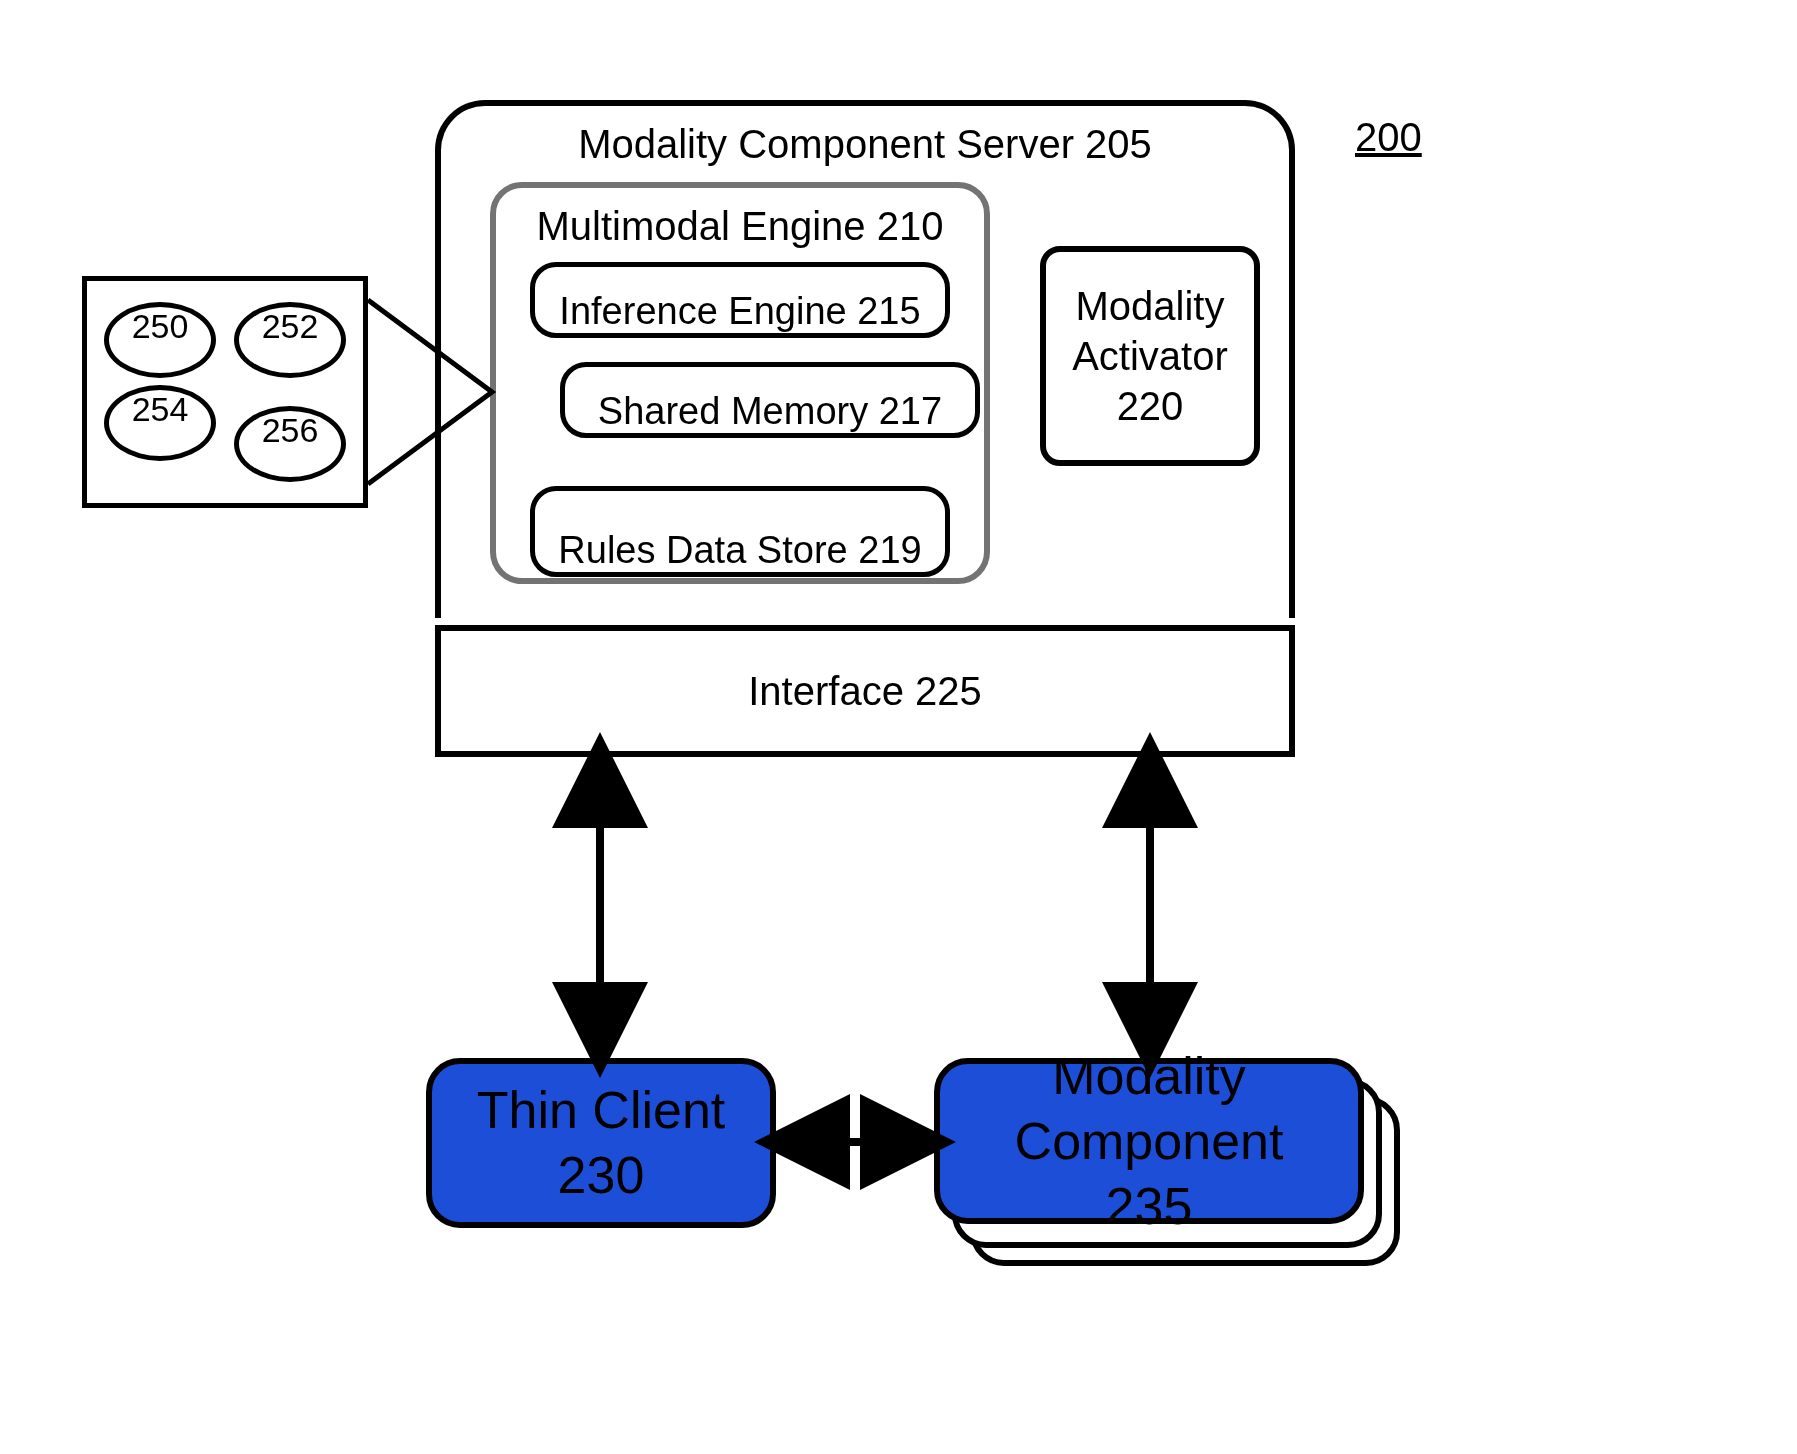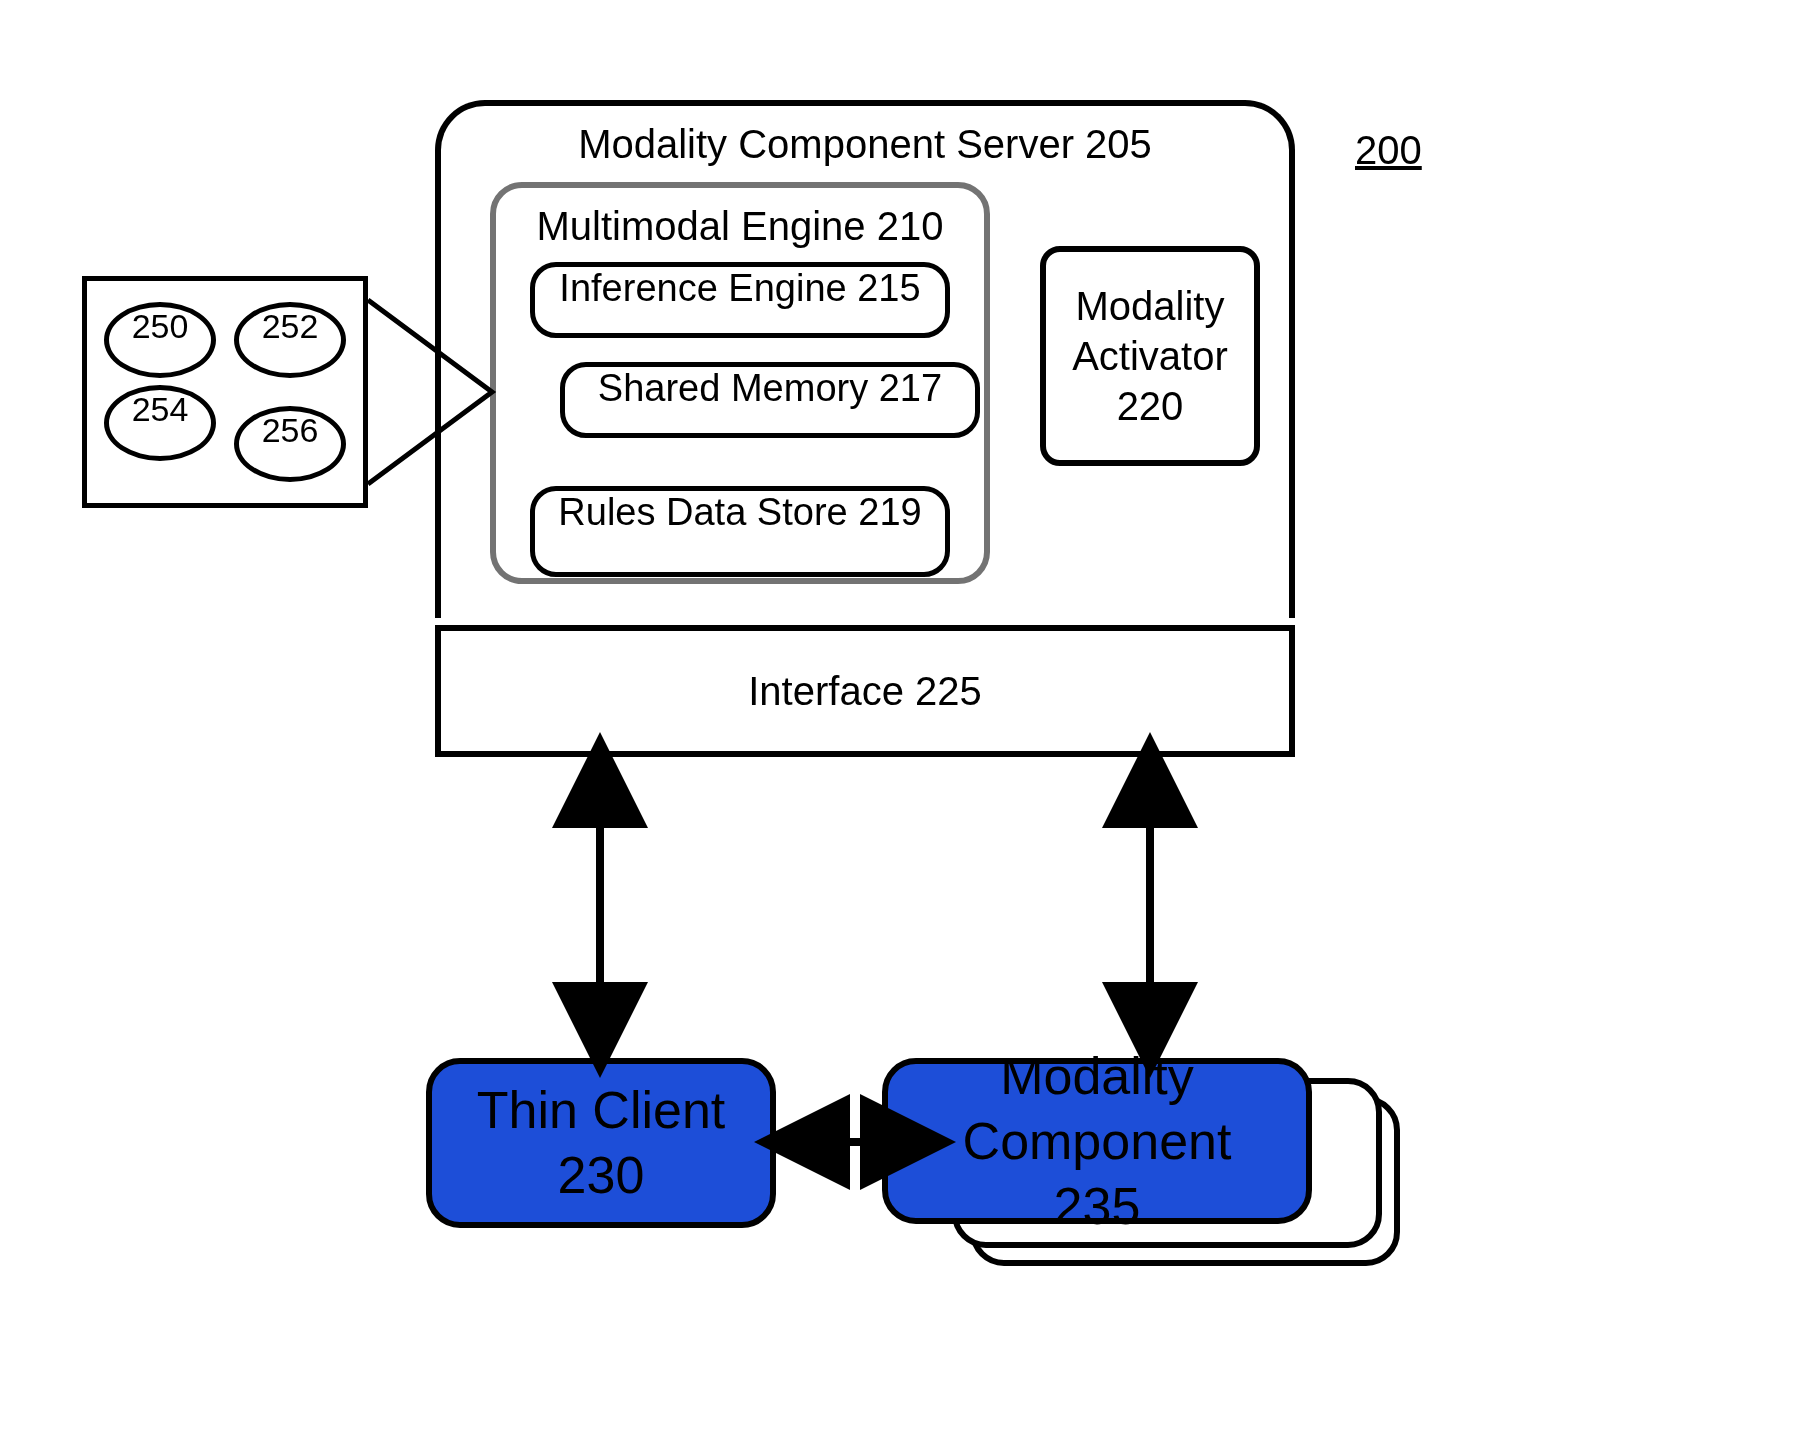--- a/index.html
+++ b/index.html
@@ -23,21 +23,21 @@
     border: 6px solid #737373;
     border-radius: 32px;
   }
   .engine-title { position: absolute; font-size: 40px; text-align: center; width: 100%; }
 
   .inner-pill {
     position: absolute;
     border: 5px solid #000;
     border-radius: 26px;
     font-size: 38px;
-    display: flex; align-items: flex-start; justify-content: center;
+    display: flex; align-items: flex-end; justify-content: center;
   }
 
   .activator-box {
     position: absolute;
     border: 6px solid #000;
     border-radius: 20px;
     display: flex; flex-direction: column; align-items: center; justify-content: center;
     font-size: 40px; text-align: center; line-height: 1.25;
   }
 
@@ -76,21 +76,21 @@
     background: #fff;
   }
 
   svg.overlay { position: absolute; left: 0; top: 0; pointer-events: none; }
 </style>
 </head>
 <body>
 
 <div class="canvas">
 
-  <div class="fig-num" style="left:1355px; top:128px;">200</div>
+  <div class="fig-num" style="left:1355px; top:115px;">200</div>
 
   <div class="interface-box" style="left:435px; top:612px; width:860px; height:132px;margin-top:13px;">
     <span>Interface 225</span>
   </div>
 
   <div class="server-box" style="left:435px; top:100px; width:860px; height:518px;">
     <div class="server-title" style="top:16px;">Modality Component Server 205</div>
   </div>
 
   <div class="engine-box" style="left:490px; top:182px; width:500px; height:402px;">
@@ -131,21 +131,21 @@
     <polyline points="368,300 492,392 368,484" fill="none" stroke="#000" stroke-width="5"></polyline>
   </svg>
 
   <div class="bottom-box" style="left:426px; top:1058px; width:350px; height:170px;">
     <span>Thin Client</span>
     <span>230</span>
   </div>
 
   <div class="stack-shadow" style="left:970px; top:1096px; width:430px; height:170px;"></div>
   <div class="stack-shadow" style="left:952px; top:1078px; width:430px; height:170px;"></div>
-  <div class="bottom-box" style="left:882px; top:1058px; width:430px; height:166px;">
+  <div class="bottom-box" style="left:934px; top:1058px; width:430px; height:166px;">
     <span>Modality Component</span>
     <span>235</span>
   </div>
 
   <svg class="overlay" width="1797" height="1454">
     <defs>
       <marker id="arrowEnd" viewBox="0 0 20 20" refX="10" refY="10" markerWidth="12" markerHeight="12" orient="auto-start-reverse">
         <path d="M0,0 L20,10 L0,20 Z" fill="#000"></path>
       </marker>
       <marker id="arrowStart" viewBox="0 0 20 20" refX="10" refY="10" markerWidth="12" markerHeight="12" orient="auto">

